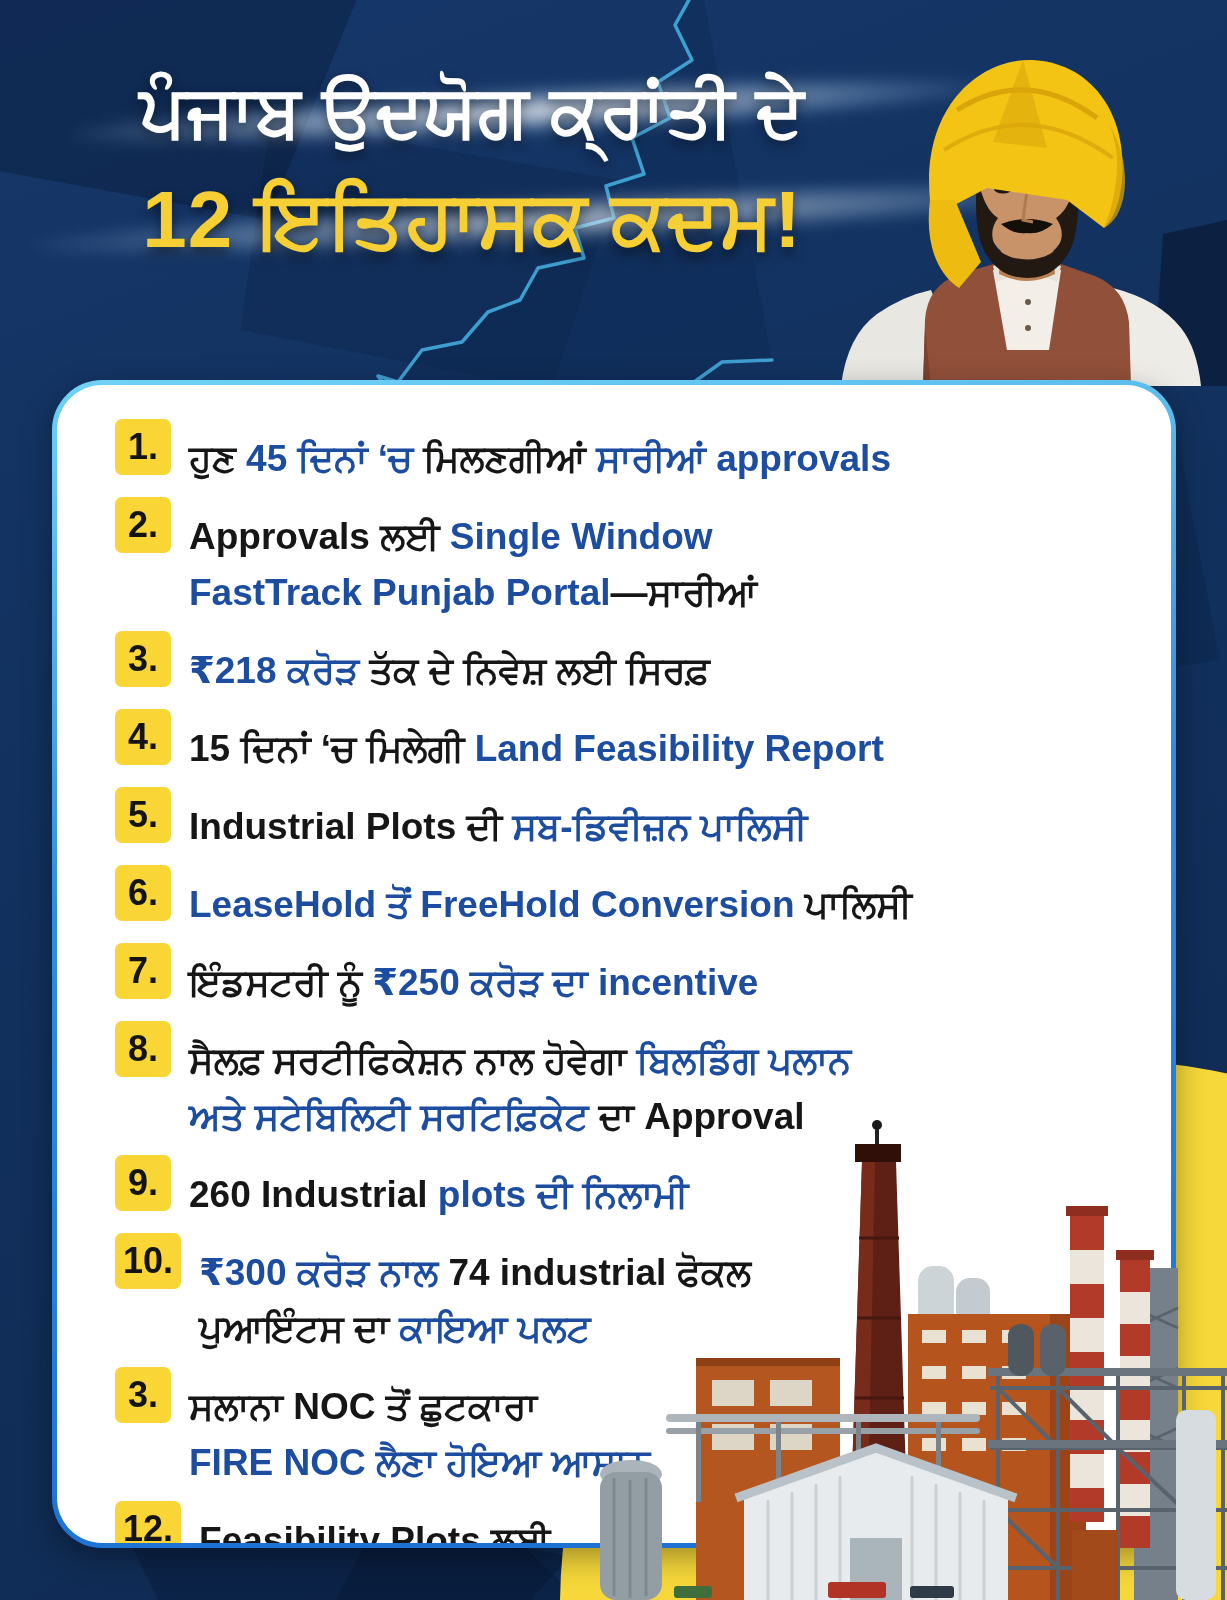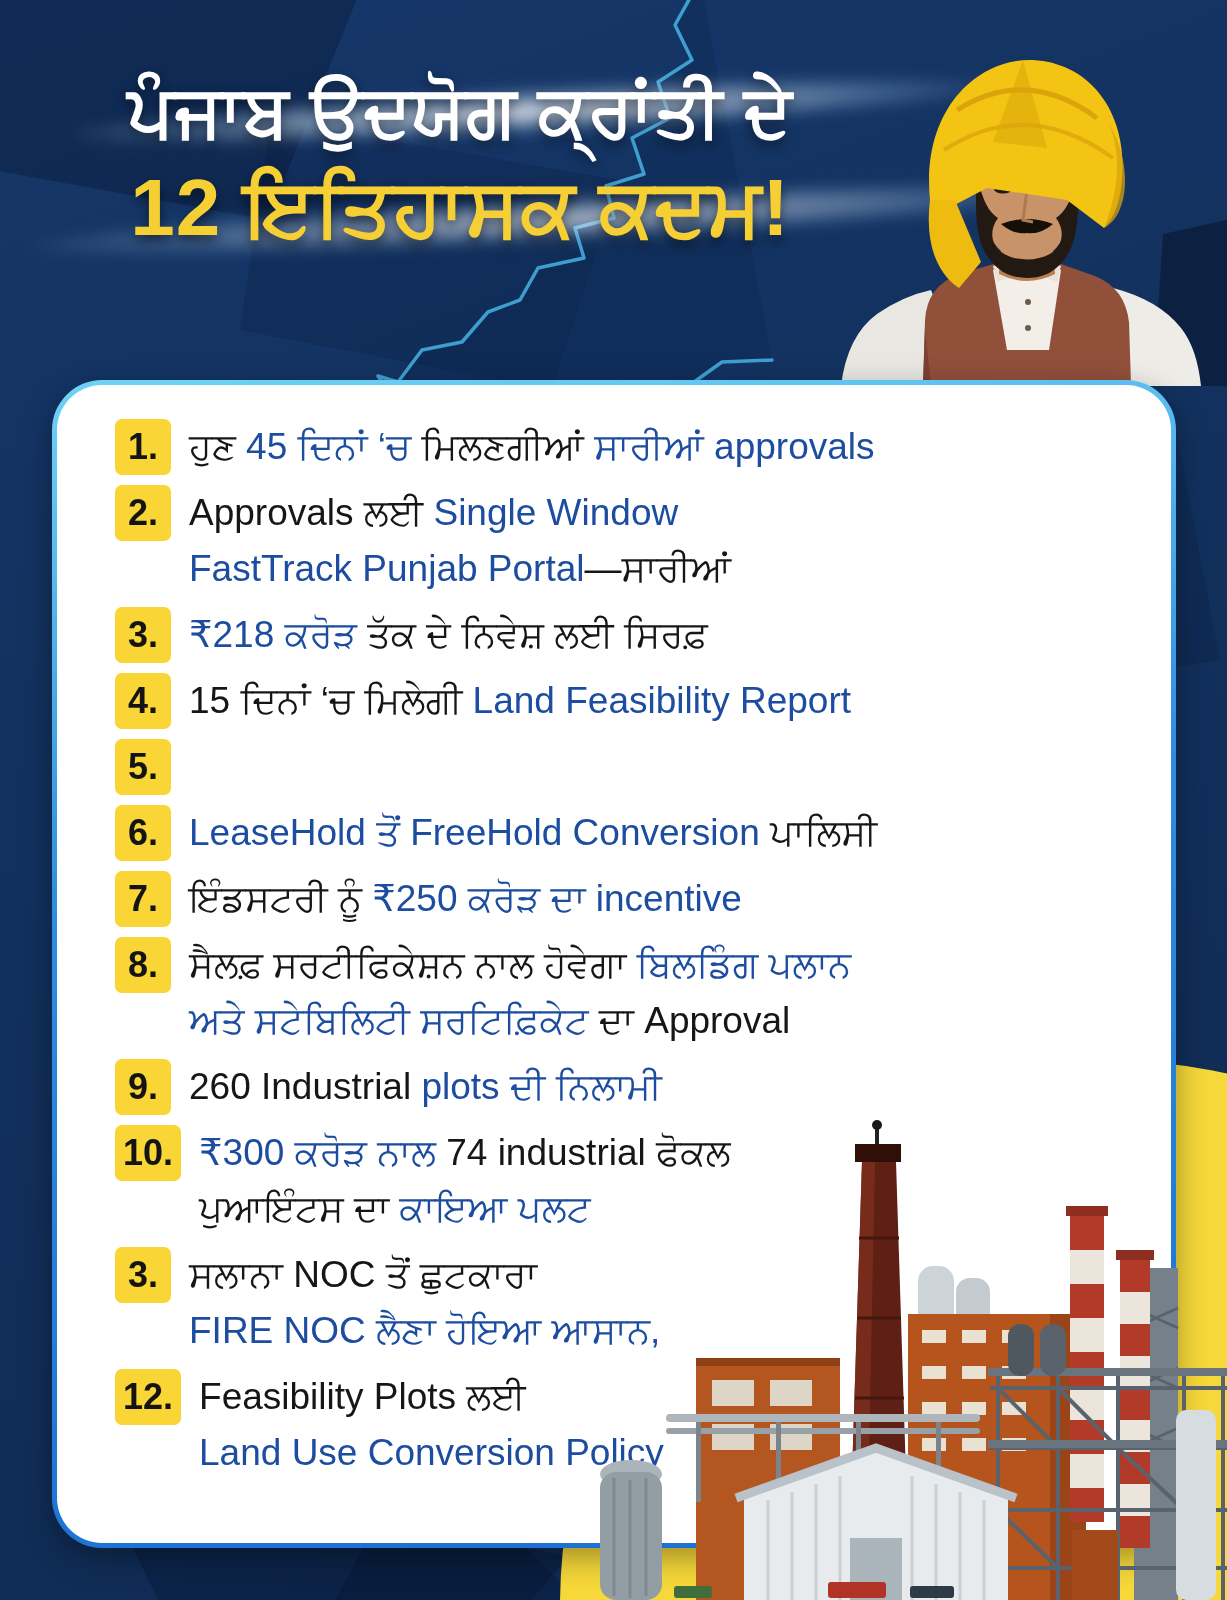--- a/index.html
+++ b/index.html
@@ -18,43 +18,43 @@
   .t5{left:330px;top:1520px;width:240px;height:90px;clip-path:polygon(20% 0,100% 40%,80% 100%,0 100%);background:rgba(90,140,205,.22);}
   
   .map{position:absolute;left:370px;top:-10px;z-index:1;opacity:.9;}
   
   .streak{position:absolute;z-index:1;height:46px;border-radius:50%;
     background:radial-gradient(ellipse at center,rgba(255,255,255,.85) 0%,rgba(180,220,255,.25) 55%,rgba(0,0,0,0) 75%);
     filter:blur(7px);}
   .s1{left:70px;top:88px;width:920px;transform:rotate(-3deg);}
   .s2{left:30px;top:196px;width:1060px;transform:rotate(-3deg);opacity:.8;}
   
-  .title{position:absolute;left:20px;top:70px;width:880px;text-align:center;z-index:2;}
+  .title{position:absolute;left:32px;top:70px;width:880px;text-align:center;z-index:2;}
   .title-l1{font-size:72px;font-weight:800;color:#ffffff;letter-spacing:1px;
     text-shadow:0 5px 12px rgba(0,0,0,.45);}
-  .title-l2{font-size:80px;font-weight:800;color:#f6cf35;margin-top:8px;letter-spacing:1px;
+  .title-l2{font-size:80px;font-weight:800;color:#f6cf35;margin-top:20px;letter-spacing:1px;
     text-shadow:0 6px 12px rgba(0,0,0,.5);}
   
   .yellow-circle{position:absolute;left:560px;top:1060px;width:1092px;height:1092px;border-radius:50%;
     background:#f6d83a;z-index:2;}
   
   .person{position:absolute;left:827px;top:38px;width:400px;height:348px;z-index:3;}
   
   .card-wrap{position:absolute;left:52px;top:380px;width:1124px;height:1168px;z-index:4;
     background:linear-gradient(172deg,#6fd2f5 0%,#2f8de0 40%,#1a6ed2 100%);
     border-radius:50px;padding:5px;box-sizing:border-box;
     box-shadow:0 10px 30px rgba(0,0,0,.35);}
   .card{width:100%;height:100%;background:#ffffff;border-radius:45px;box-sizing:border-box;
     padding:34px 24px 0 58px;overflow:hidden;}
   .steps{list-style:none;margin:0;padding:0;}
   .step{display:flex;align-items:flex-start;gap:18px;margin-bottom:10px;}
   .badge{flex:0 0 auto;background:#f9d636;color:#141414;font-weight:800;font-size:36px;
     line-height:56px;height:56px;min-width:56px;text-align:center;border-radius:7px;
     padding:0 8px;box-sizing:border-box;}
-  .step-text{font-size:37px;font-weight:400;line-height:56px;letter-spacing:0;}
+  .step-text{font-size:37px;font-weight:700;line-height:56px;letter-spacing:0;margin-top:12px;}
   .seg-dark{color:#161616;}
   .seg-blue{color:#1c4da0;}
   
   .factory{position:absolute;left:578px;top:1118px;width:649px;height:482px;z-index:5;}
 </style>
 </head>
 <body>
 
 <div class="poster">
 
@@ -135,20 +135,23 @@
             </div>
           </li>
           <li class="step">
             <span class="badge">4.</span>
             <div class="step-text">
               <div><span class="seg-dark">15 ਦਿਨਾਂ ‘ਚ ਮਿਲੇਗੀ </span><span class="seg-blue">Land Feasibility Report</span></div>
             </div>
           </li>
           <li class="step">
             <span class="badge">5.</span>
+            <div class="step-text">
+              <div><span class="seg-dark">Industrial Plots ਦੀ </span><span class="seg-blue">ਸਬ-ਡਿਵੀਜ਼ਨ ਪਾਲਿਸੀ</span></div>
+            </div>
           </li>
           <li class="step">
             <span class="badge">6.</span>
             <div class="step-text">
               <div><span class="seg-blue">LeaseHold ਤੋਂ FreeHold Conversion </span><span class="seg-dark">ਪਾਲਿਸੀ</span></div>
             </div>
           </li>
           <li class="step">
             <span class="badge">7.</span>
             <div class="step-text">

